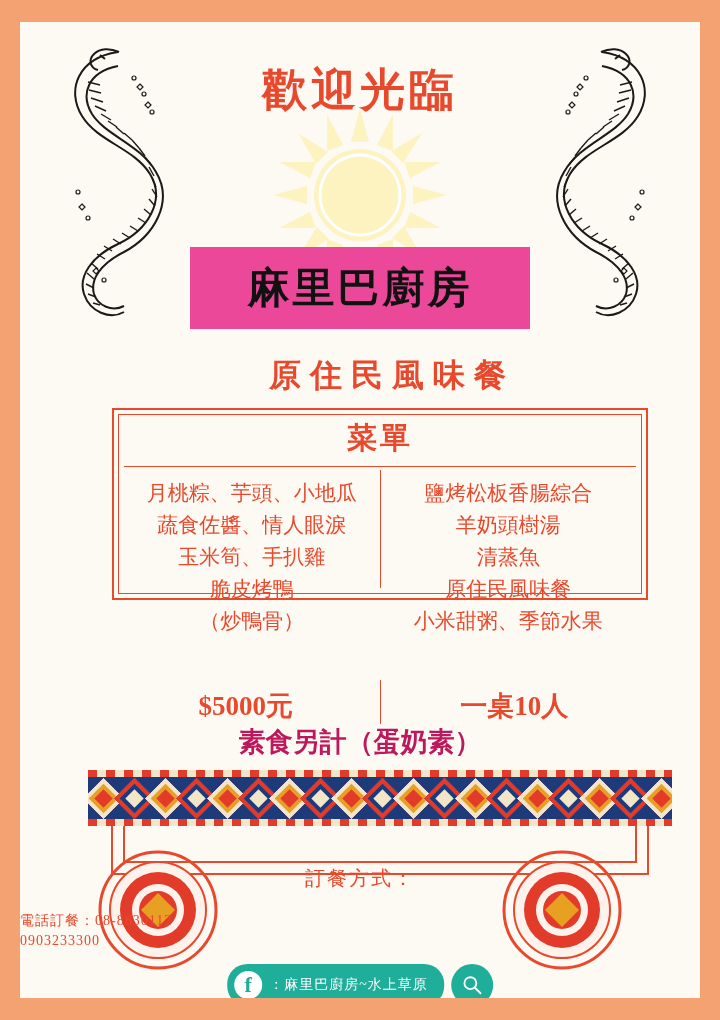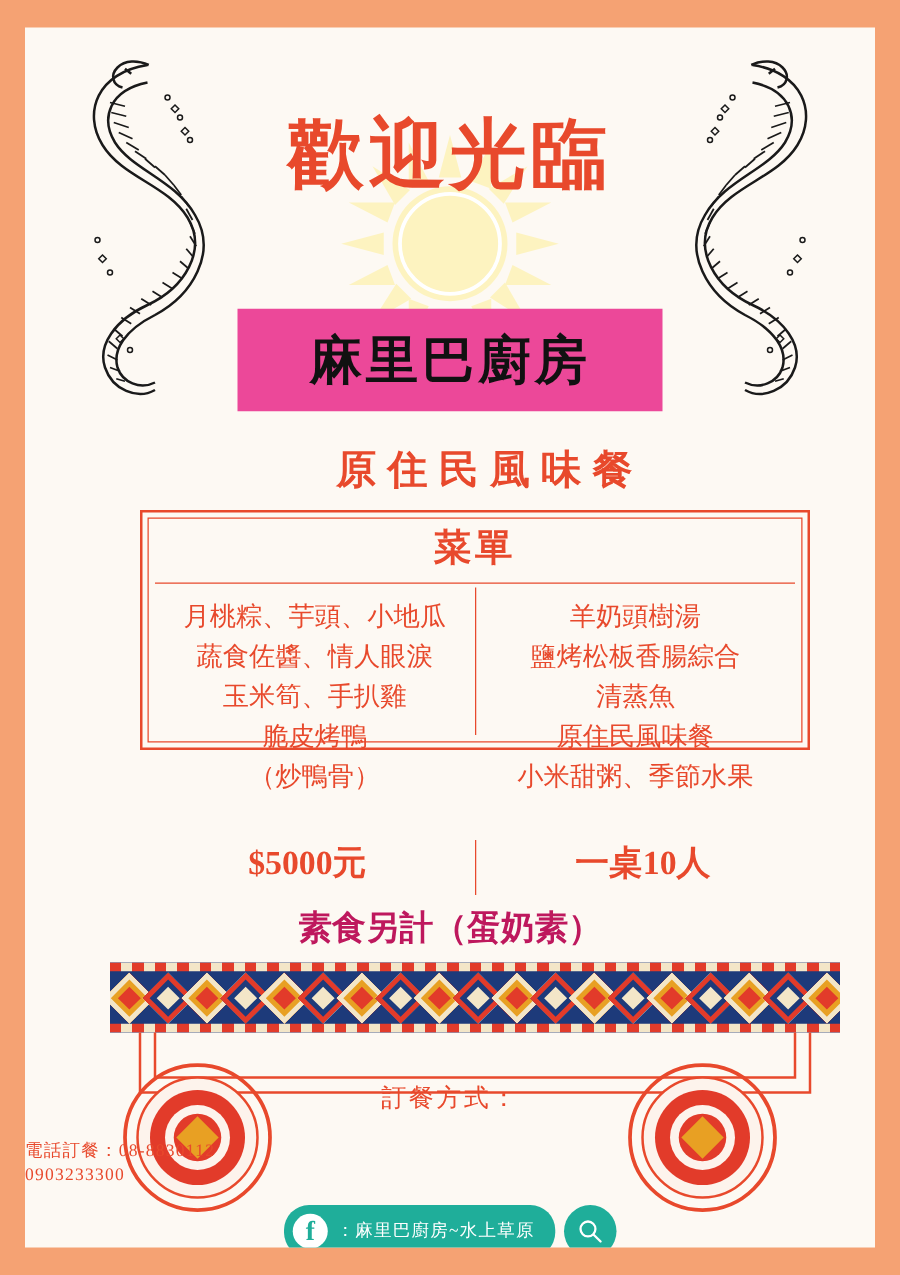--- a/index.html
+++ b/index.html
@@ -50,27 +50,26 @@
     height: 190px;
   }
 
   
   .welcome {
     position: absolute;
     left: 50%;
     top: 38px;
     transform: translateX(-50%);
     font-family: "Liberation Serif", serif;
-    font-size: 61px;
+    font-size: 45px;
     font-weight: bold;
     color: #e8492c;
     letter-spacing: 4px;
     white-space: nowrap;
     z-index: 5;
-    margin-top: 23px;
   }
 
   
   .title-plate {
     position: absolute;
     left: 50%;
     top: 225px;
     transform: translateX(-50%);
     width: 340px;
     height: 82px;
@@ -161,21 +160,21 @@
   }
 
   
   .price-row {
     position: absolute;
     left: 92px;
     top: 650px;
     width: 536px;
     height: 52px;
     display: flex;
-    align-items: flex-start;
+    align-items: flex-end;
   }
   .price-left, .price-right {
     flex: 1;
     text-align: center;
     font-family: "Liberation Serif", serif;
     font-size: 27px;
     font-weight: bold;
     color: #e8492c;
     white-space: nowrap;
   }
@@ -458,22 +457,22 @@
       <div class="menu-divider-h"></div>
       <div class="menu-cols">
         <div class="menu-col left">
           <div class="item">月桃粽、芋頭、小地瓜</div>
           <div class="item">蔬食佐醬、情人眼淚</div>
           <div class="item">玉米筍、手扒雞</div>
           <div class="item">脆皮烤鴨</div>
           <div class="item">（炒鴨骨）</div>
         </div>
         <div class="menu-col right">
+          <div class="item">鹽烤松板香腸綜合</div>
           <div class="item">羊奶頭樹湯</div>
-          <div class="item">鹽烤松板香腸綜合</div>
           <div class="item">清蒸魚</div>
           <div class="item">原住民風味餐</div>
           <div class="item">小米甜粥、季節水果</div>
         </div>
       </div>
     </div>
 
     <div class="price-row">
       <div class="price-left">$5000元</div>
       <div class="price-sep"></div>

